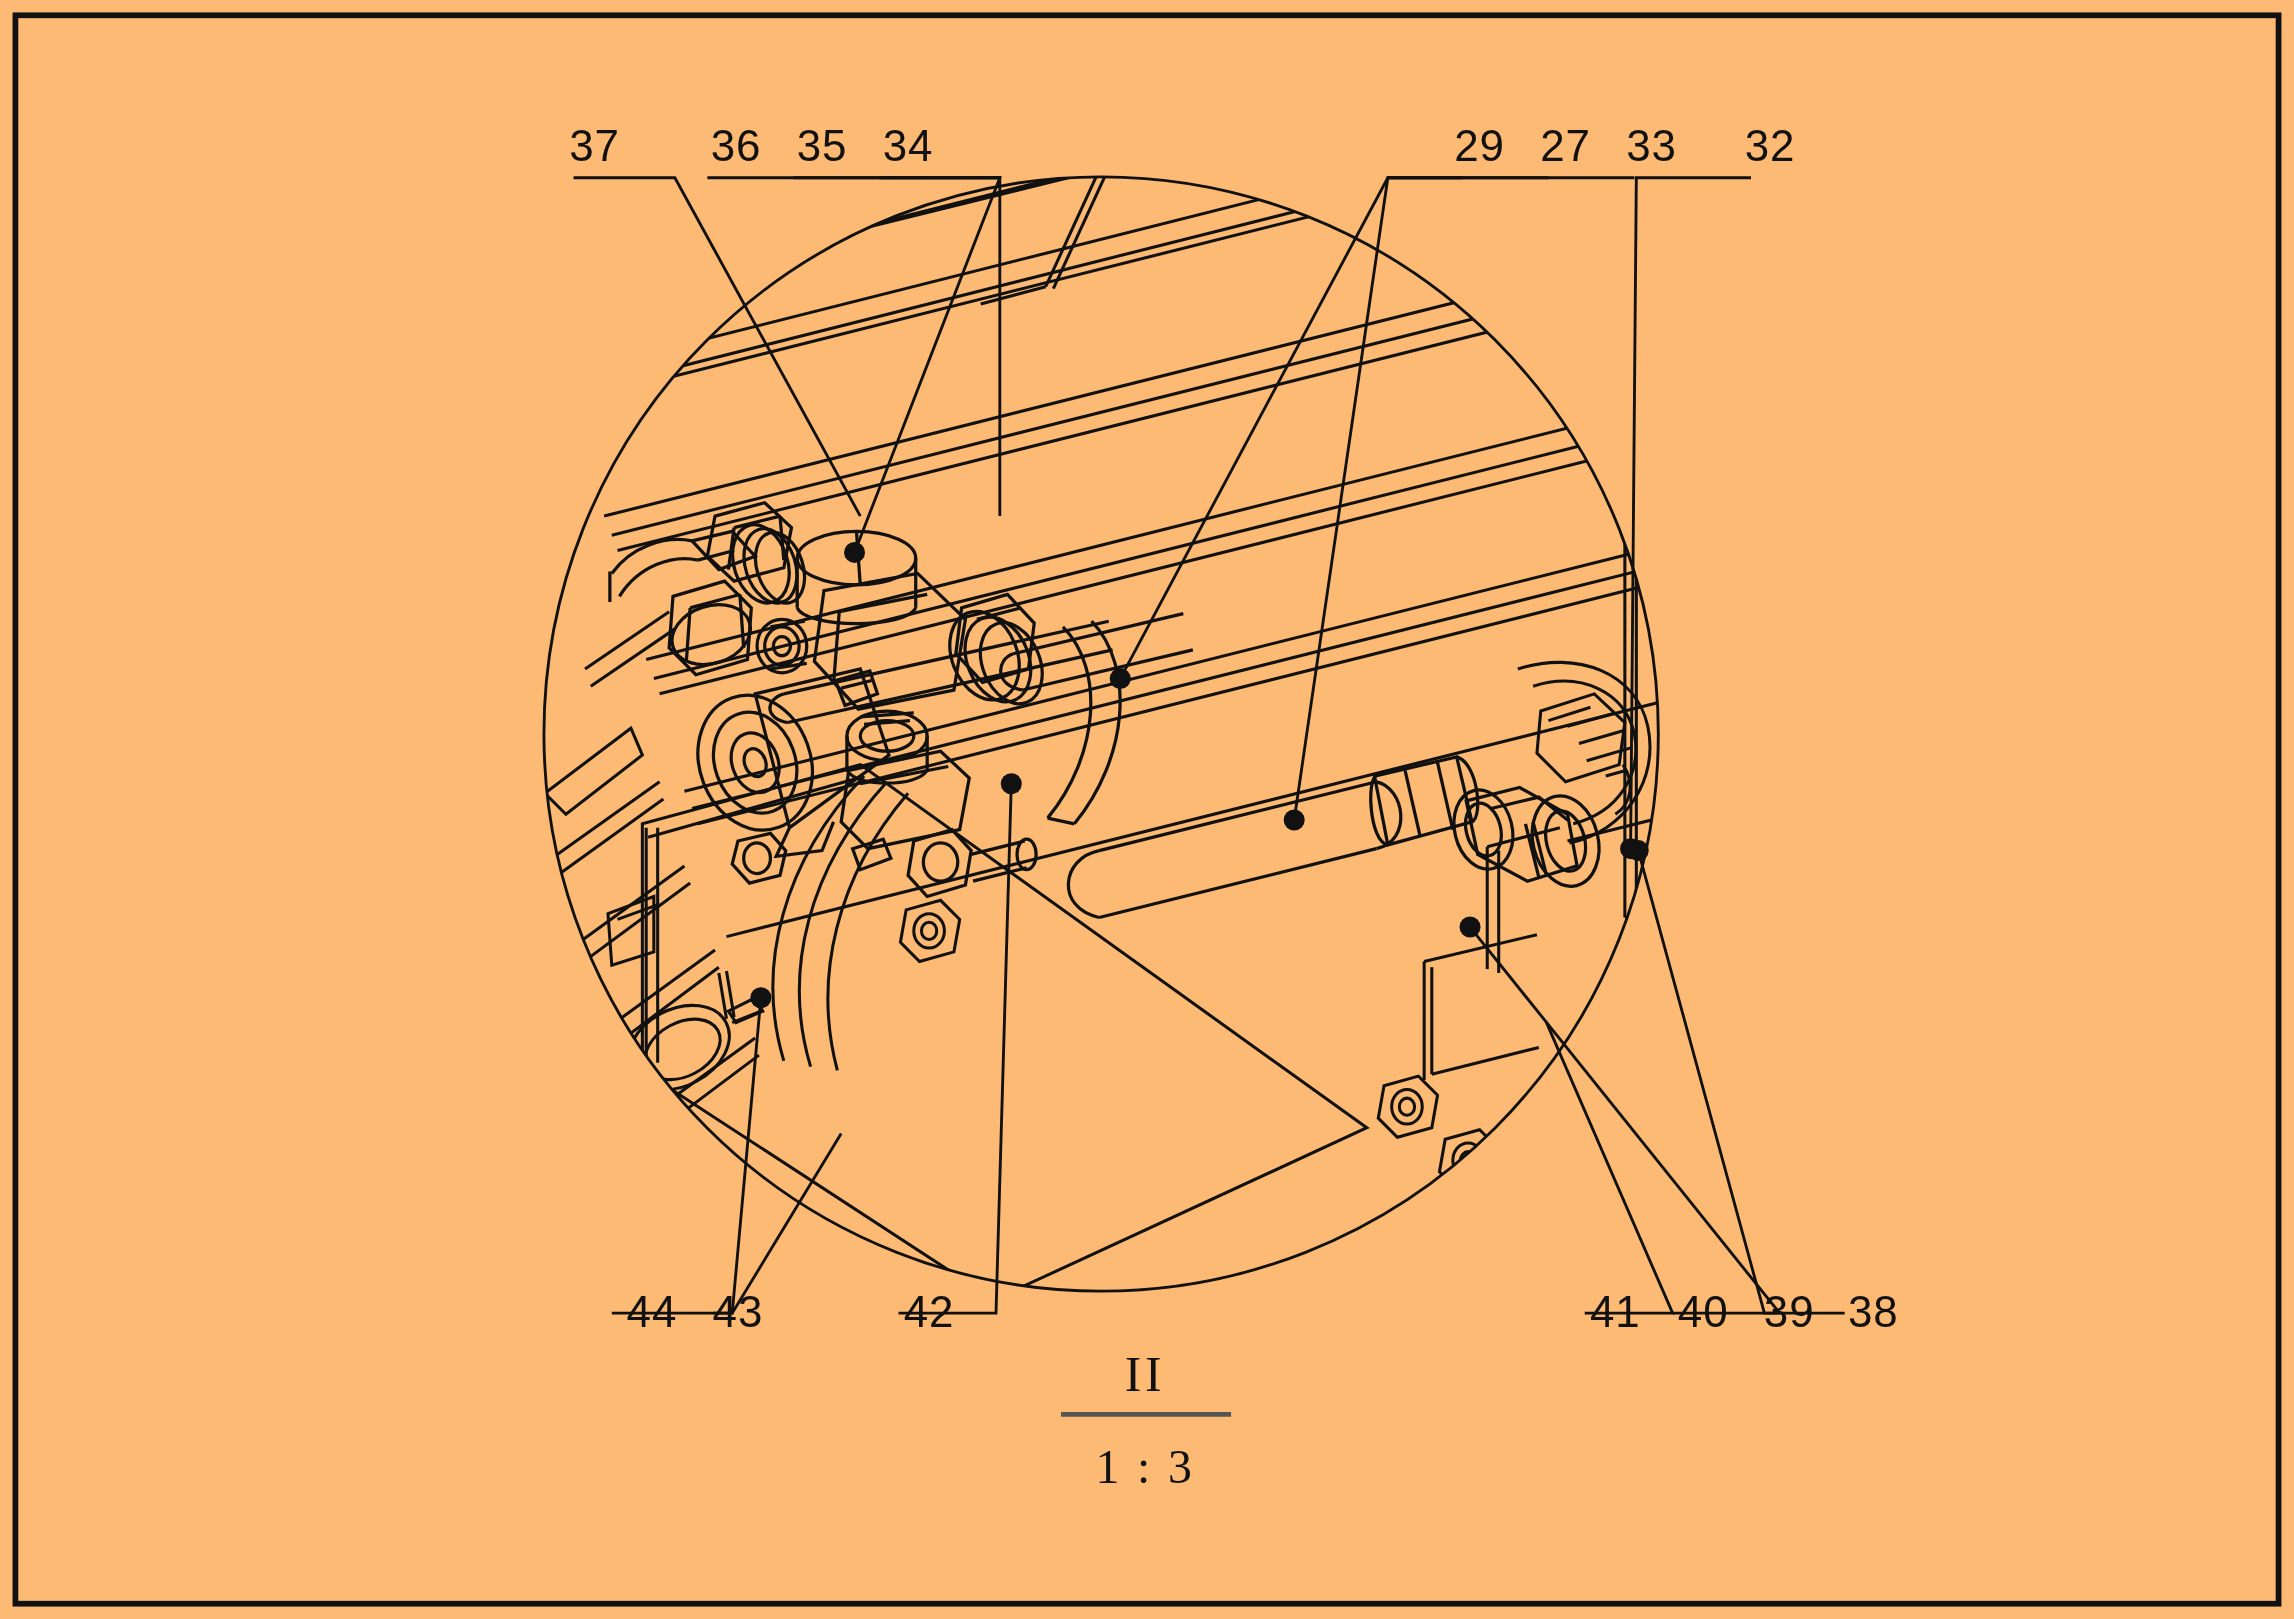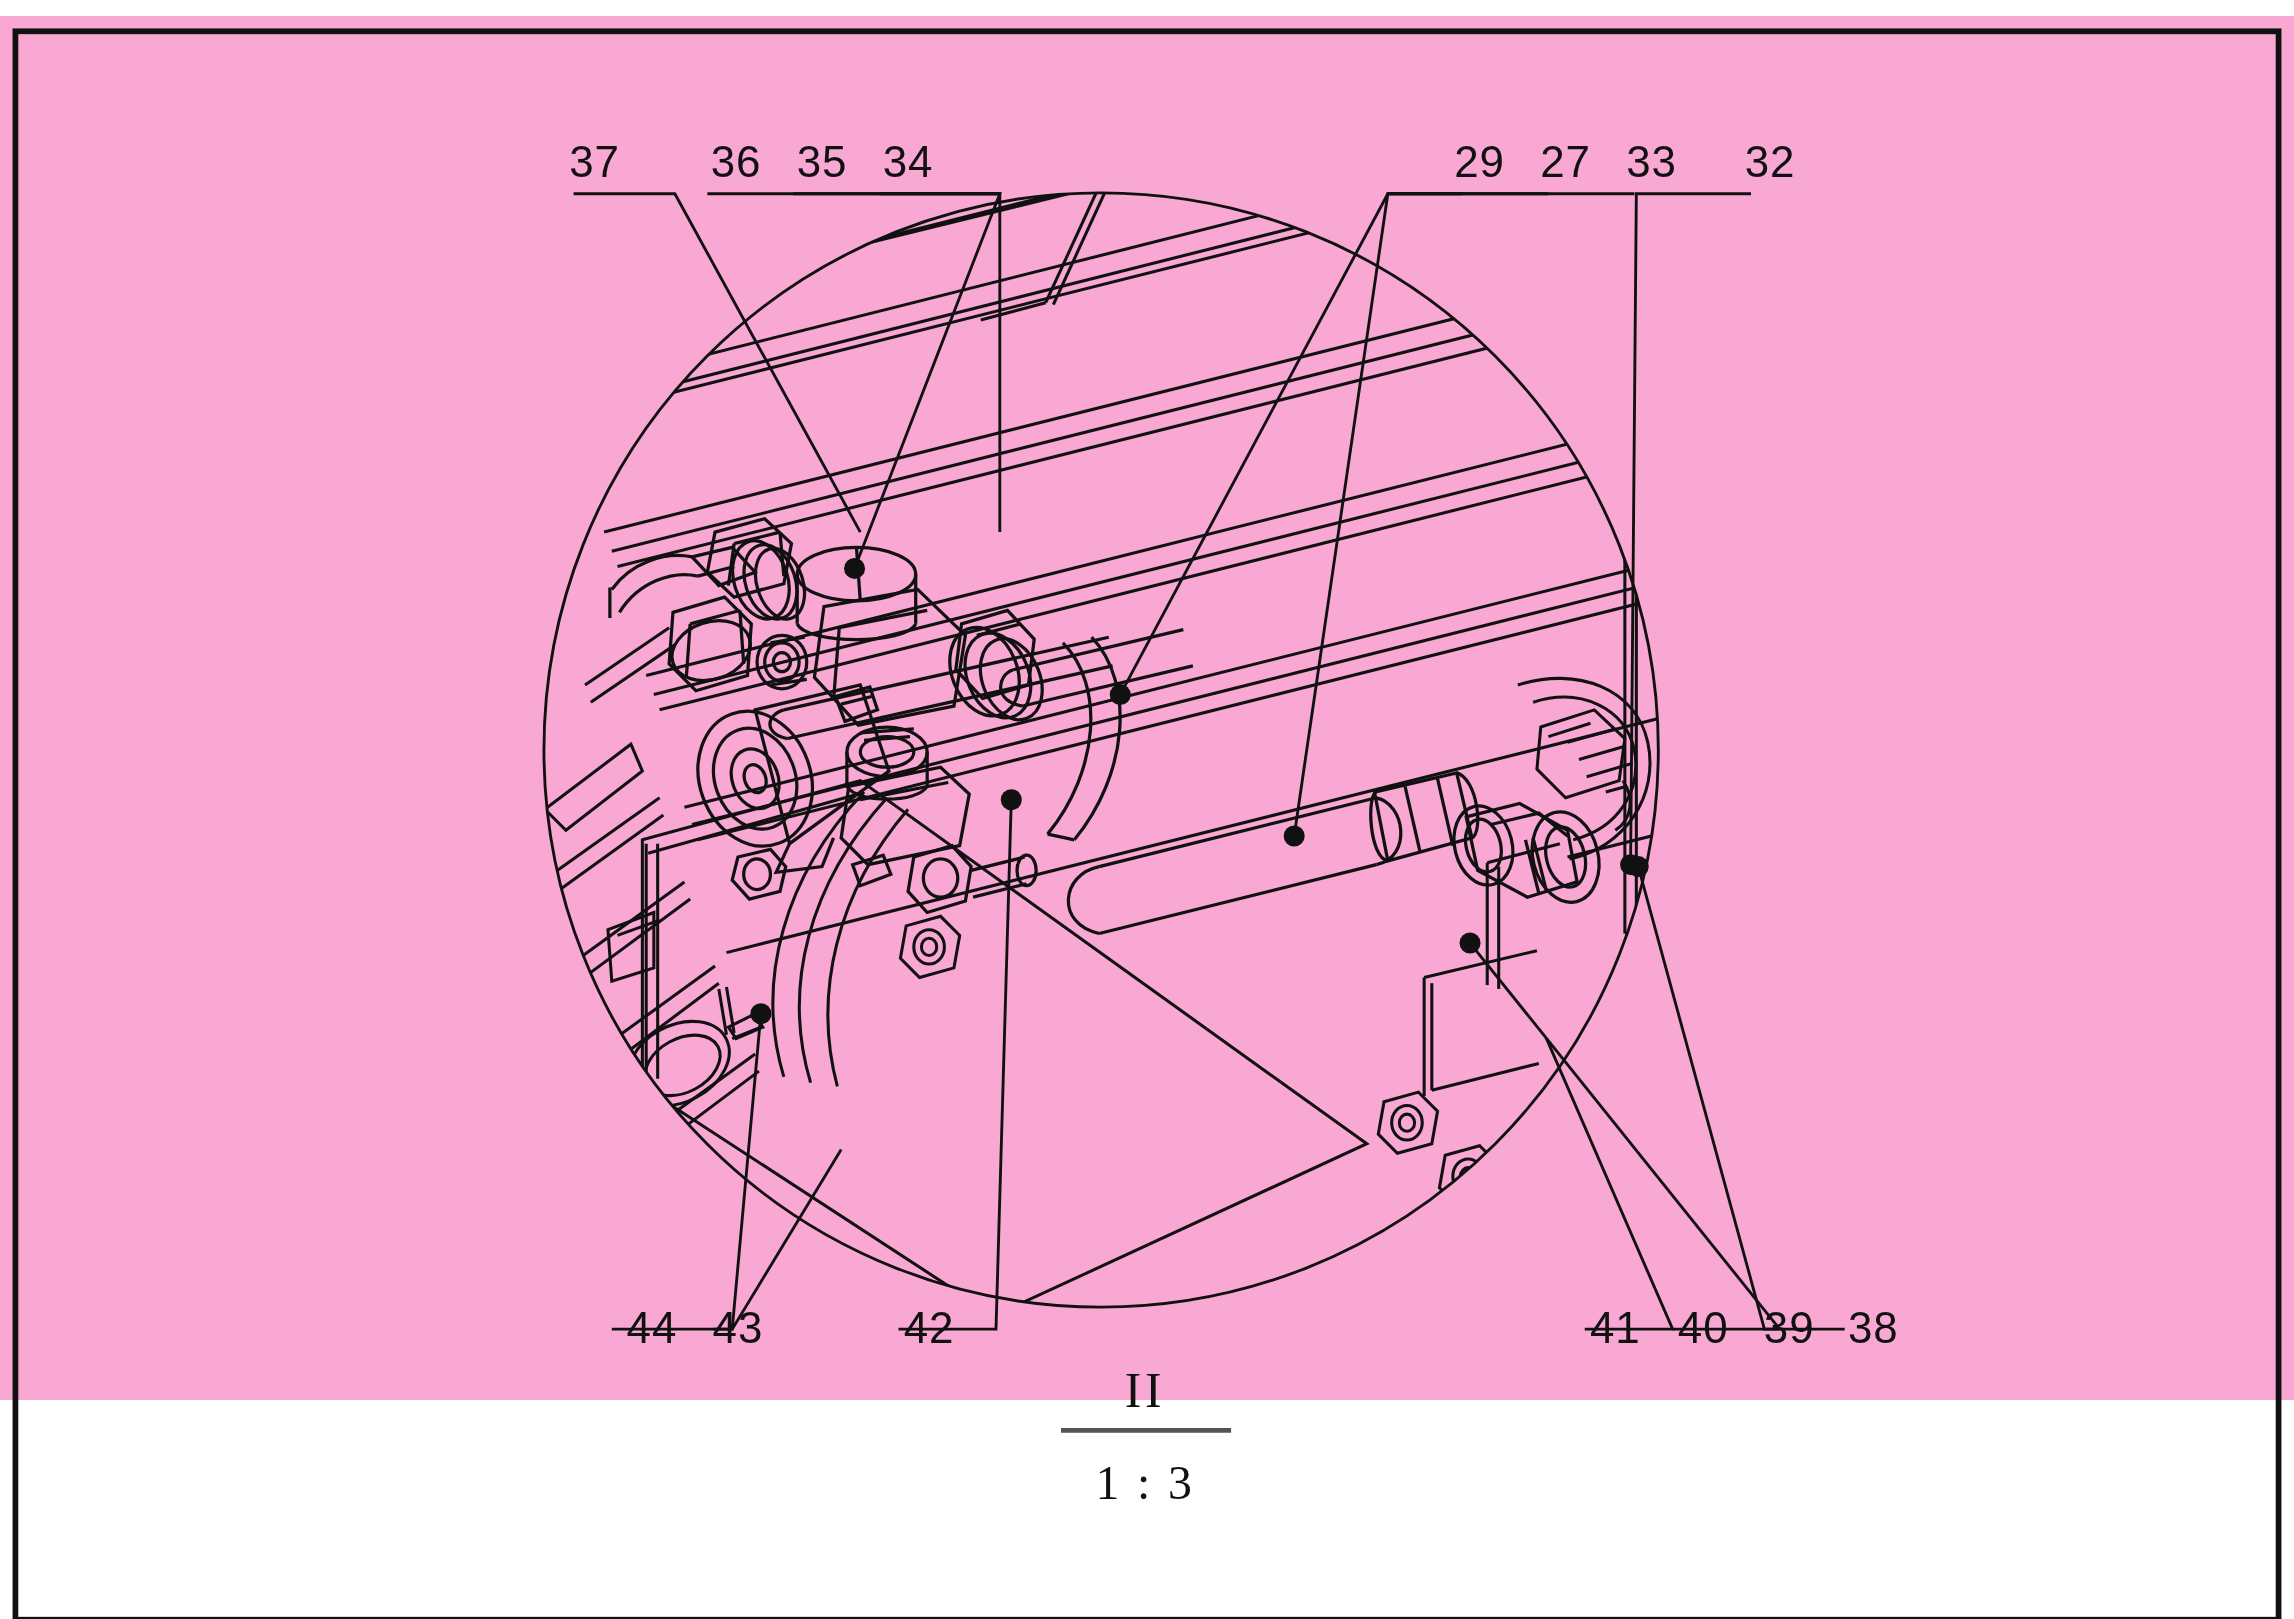--- a/index.html
+++ b/index.html
@@ -10,24 +10,24 @@
   }
   body {
     width: 2294px;
     height: 1619px;
     font-family: "Liberation Sans", sans-serif;
     overflow: hidden;
     position: relative;
   }
   #sheet {
     position: absolute;
-    left: 0; top: 16px;
+    left: 0; top: 0;
     width: 2294px;
-    height: 1384px;
-    background: #f9a8d4;
+    height: 1619px;
+    background: #fdba74;
   }
   #drawing-svg {
     position: absolute;
     left: 0; top: 0;
     width: 2294px;
     height: 1619px;
     display: block;
   }
   text {
     font-family: "Liberation Serif", serif;

